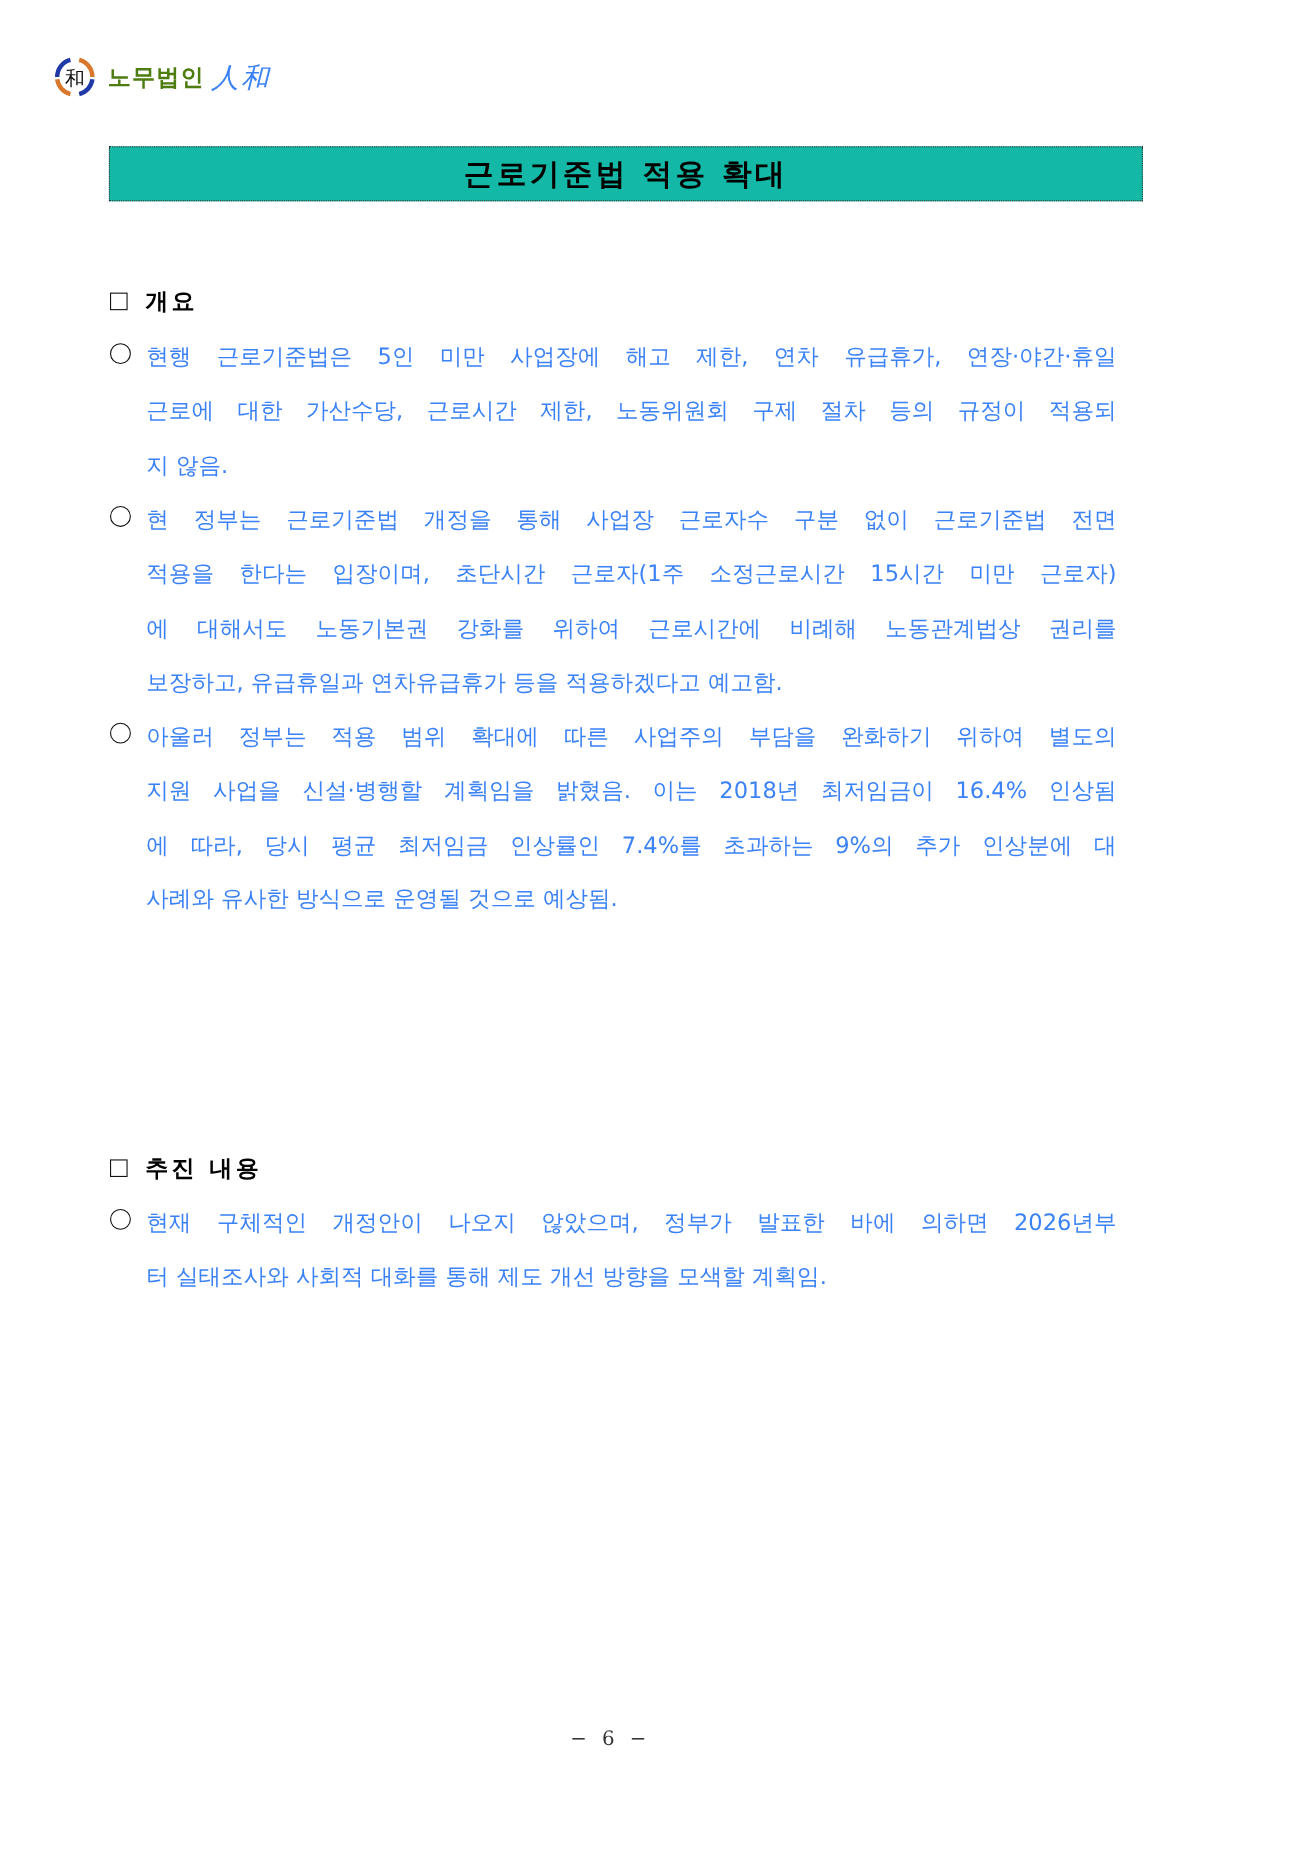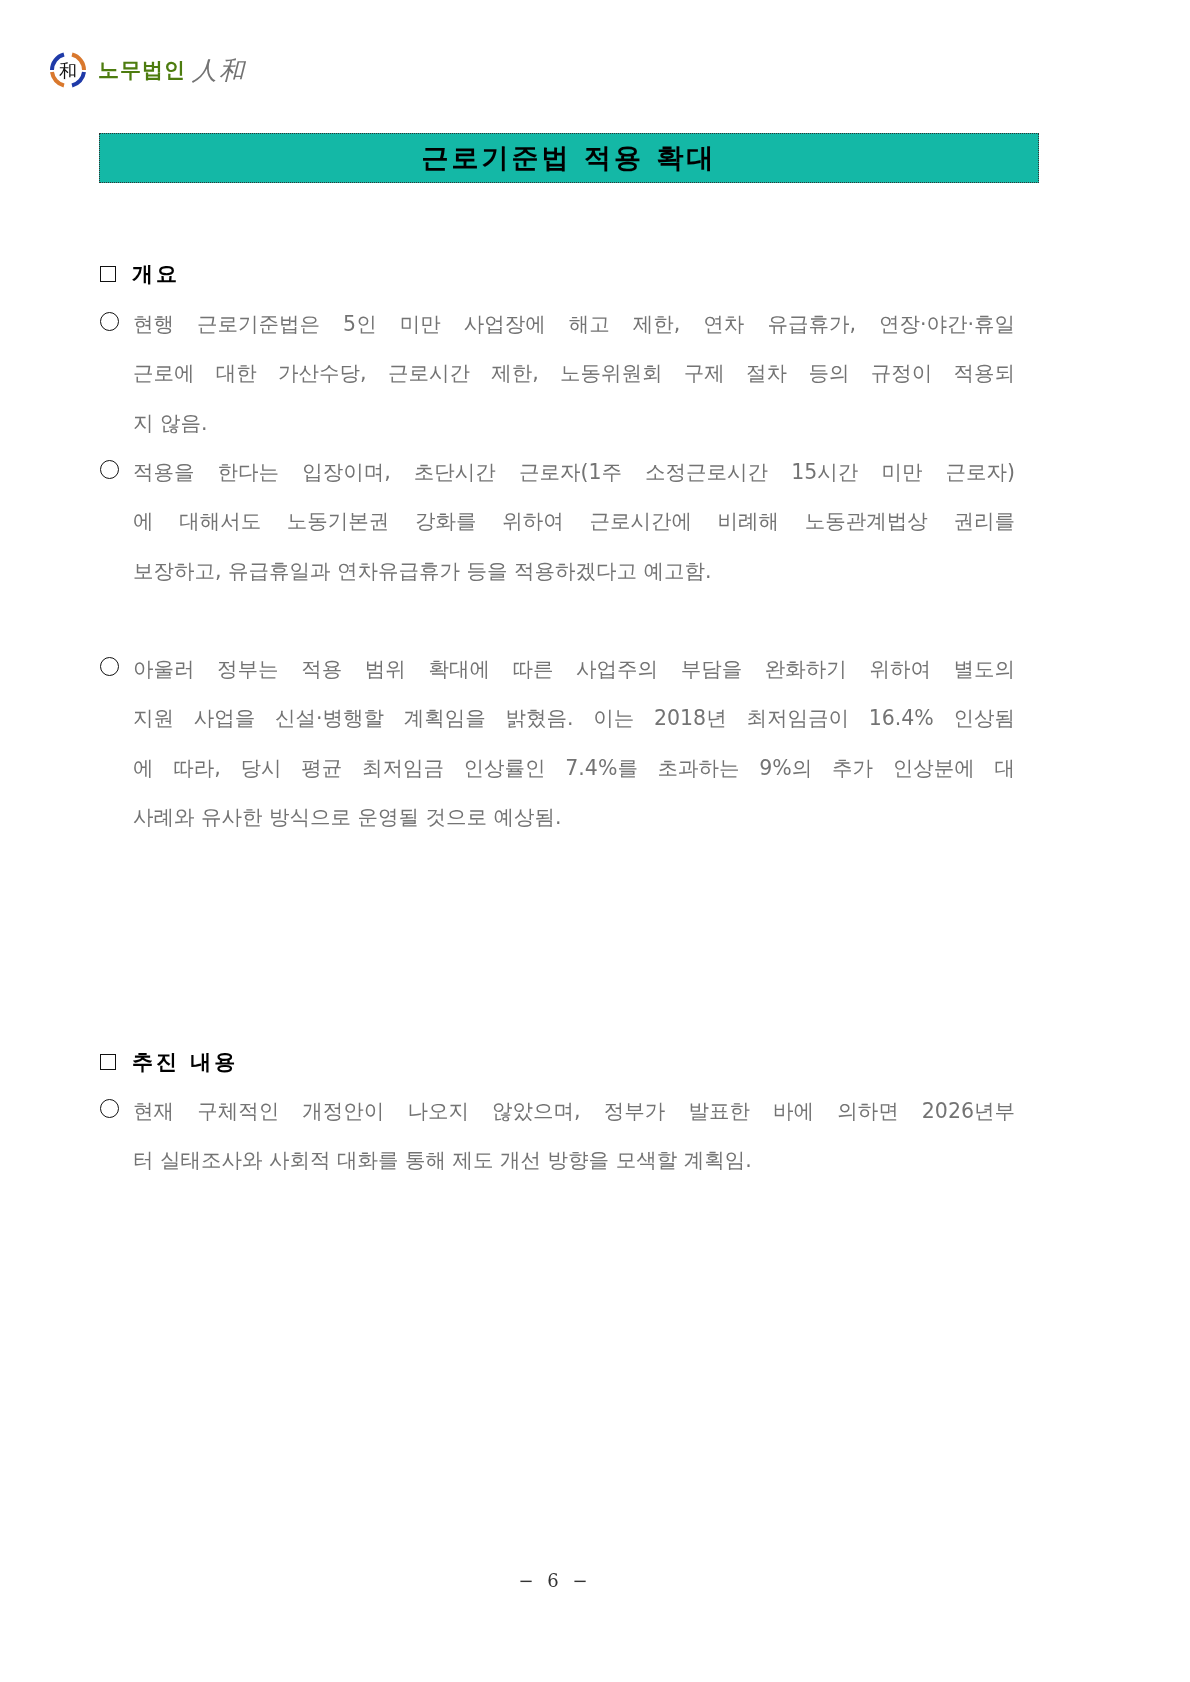--- a/index.html
+++ b/index.html
@@ -4,39 +4,39 @@
   <style>
     html, body { margin: 0; padding: 0; background: #ffffff; }
     body {
       width: 1190px; height: 1682px; position: relative; overflow: hidden;
       font-family: "DejaVu Sans", "Liberation Sans", sans-serif; color: #111;
     }
     .header { position: absolute; left: 46px; top: 48px; height: 44px; display: flex; align-items: center; }
     .logo { width: 44px; height: 44px; position: relative; }
     .logo svg { width: 44px; height: 44px; display: block; }
     .firm-name { margin-left: 8px; font-size: 21px; font-weight: bold; letter-spacing: 1px; color: #4d7c0f; }
-    .firm-hanja { margin-left: 6px; font-family: "DejaVu Serif", "Liberation Serif", serif; font-size: 25px; font-style: italic; color: #737373; letter-spacing: 2px; }
+    .firm-hanja { margin-left: 6px; font-family: "DejaVu Serif", "Liberation Serif", serif; font-size: 25px; font-style: italic; color: #3b82f6; letter-spacing: 2px; }
 
     .title-box {
       position: absolute; left: 99px; top: 133px; width: 940px; height: 50px;
       background: #14b8a6; border: 1.5px dotted #333; box-sizing: border-box;
       display: flex; align-items: center; justify-content: center;
     }
     .title-text { font-size: 27px; font-weight: bold; letter-spacing: 3px; color: #000; }
 
     .section-head { position: absolute; left: 100px; display: flex; align-items: center; font-size: 21px; font-weight: bold; color: #000; }
     .sq { width: 16px; height: 16px; border: 1.8px solid #111; box-sizing: border-box; margin-right: 16px; }
     .section-head .label { letter-spacing: 3px; }
 
     .para { position: absolute; left: 100px; width: 915px; }
     .bullet-row { display: flex; }
     .circle { width: 19px; height: 19px; border: 1.6px solid #111; border-radius: 50%; box-sizing: border-box; margin-top: 12px; flex: none; }
     .lines { margin-left: 14px; flex: 1; }
     .line {
-      font-size: 20.5px; line-height: 49.4px; height: 49.4px; color: #737373;
+      font-size: 20.5px; line-height: 49.4px; height: 49.4px; color: #3b82f6;
       text-align: justify; text-align-last: justify; white-space: nowrap; display: block;
     }
     .line.last { text-align-last: left; }
 
     .page-num {
       position: absolute; left: 0; width: 1110px; top: 1570px; text-align: center;
       font-family: "DejaVu Serif", "Liberation Serif", serif; font-size: 18px; color: #333; letter-spacing: 4px;
     }
   </style>
 </head>
@@ -73,20 +73,21 @@
       <span class="line">근로에 대한 가산수당, 근로시간 제한, 노동위원회 구제 절차 등의 규정이 적용되</span>
       <span class="line last">지 않음.</span>
     </div>
   </div>
 </div>
 
 <div class="para" style="top:448px;">
   <div class="bullet-row">
     <span class="circle"></span>
     <div class="lines">
+      <span class="line">현 정부는 근로기준법 개정을 통해 사업장 근로자수 구분 없이 근로기준법 전면</span>
       <span class="line">적용을 한다는 입장이며, 초단시간 근로자(1주 소정근로시간 15시간 미만 근로자)</span>
       <span class="line">에 대해서도 노동기본권 강화를 위하여 근로시간에 비례해 노동관계법상 권리를</span>
       <span class="line last">보장하고, 유급휴일과 연차유급휴가 등을 적용하겠다고 예고함.</span>
     </div>
   </div>
 </div>
 
 <div class="para" style="top:645px;">
   <div class="bullet-row">
     <span class="circle"></span>

